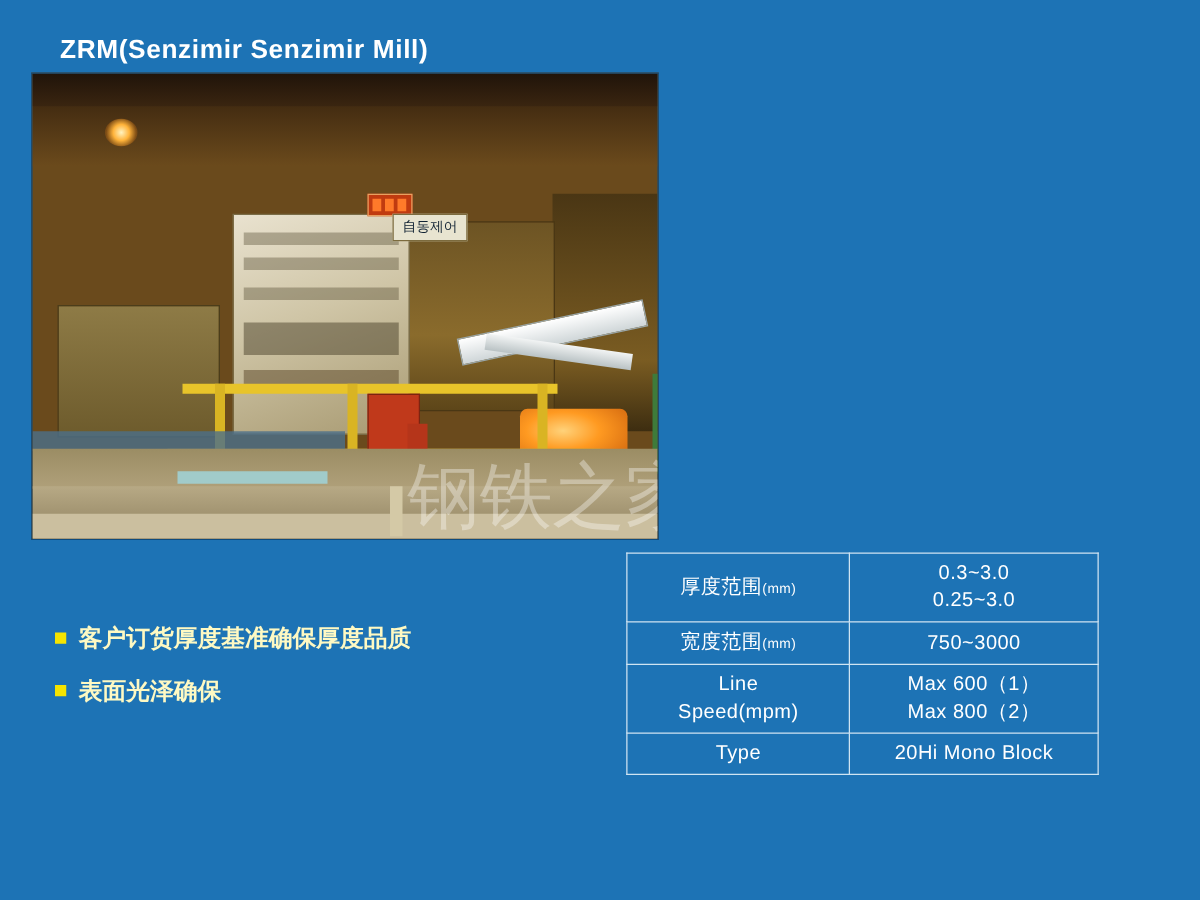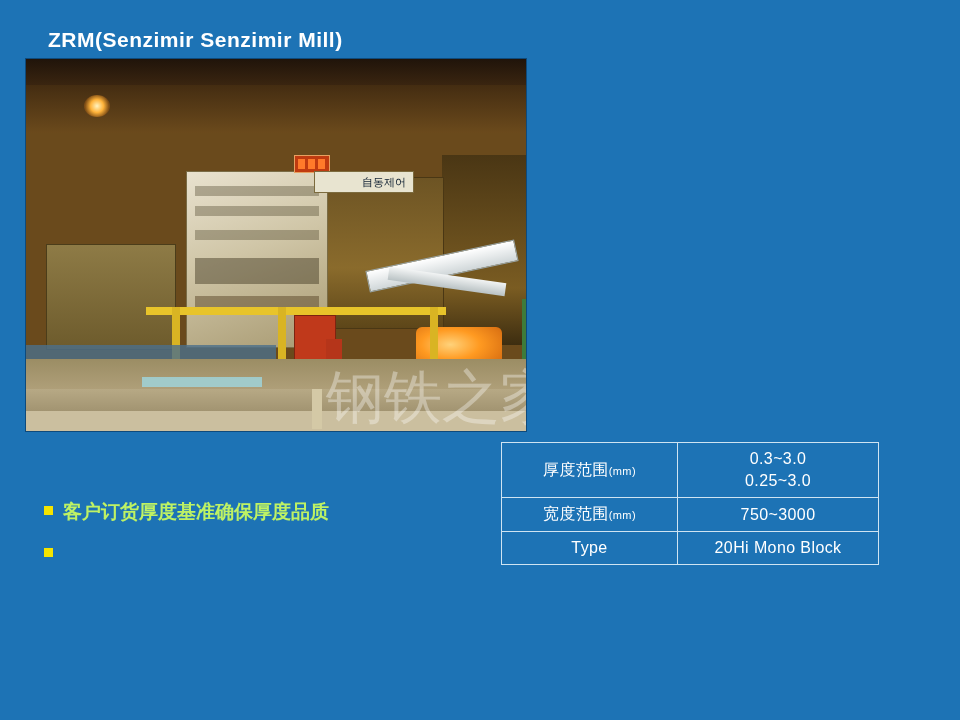--- a/index.html
+++ b/index.html
@@ -49,21 +49,21 @@
      background:rgba(70,60,35,0.35);}
   .mach-dark{left:300px;top:118px;width:116px;height:150px;
      background:linear-gradient(180deg,#6d5424 0%,#8a6b2c 60%,#5d4619 100%);
      border:1px solid #4a3714;}
   .mach-right{left:416px;top:96px;width:84px;height:190px;
      background:linear-gradient(180deg,#4a3614 0%,#7a5c22 70%,#3d2d10 100%);}
   .mach-left{left:20px;top:185px;width:128px;height:104px;
      background:linear-gradient(180deg,#8e7b46 0%,#6d5b2c 100%);border:1px solid #4b3d1a;}
   
   .sign{left:288px;top:112px;width:58px;height:20px;background:#e8e4d0;
-     border:1px solid #7c6b3e;color:#123;font-size:11px;text-align:center;line-height:20px;padding-left:40px;}
+     border:1px solid #7c6b3e;color:#123;font-size:11px;text-align:center;line-height:20px;}
   
   .arm{left:340px;top:196px;width:150px;height:20px;
      background:linear-gradient(180deg,#ffffff 0%,#cfd6d8 100%);
      transform:rotate(-12deg);border:1px solid #9aa6a8;}
   .arm2{left:362px;top:216px;width:118px;height:13px;
      background:linear-gradient(180deg,#f2f4f4 0%,#b9c2c4 100%);
      transform:rotate(8deg);}
   
   .rail{left:120px;top:248px;width:300px;height:8px;background:#e8c42a;}
   .rail2{left:108px;top:300px;width:346px;height:7px;background:#d9b423;}
@@ -99,21 +99,21 @@
   }
   .bullet{
     display:flex; align-items:flex-start;
     margin-bottom:16px;
   }
   .bullet .mark{
     width:9px;height:9px;background:#f5e400;
     margin:8px 10px 0 0;flex:0 0 auto;
   }
   .bullet .txt{
-    font-size:19px;font-weight:bold;color:#bef264;
+    font-size:19px;font-weight:bold;color:#fef9c3;
     font-family:"DejaVu Sans", sans-serif;
     line-height:26px;
   }
   
   #spec-table{
     position:absolute;
     left:501px; top:442px;
     width:378px;
     border-collapse:collapse;
     background:#1d73b5;
@@ -186,34 +186,45 @@
 
 </div>
 
 <div id="bullets">
   <div class="bullet">
     <div class="mark"></div>
     <div class="txt">客户订货厚度基准确保厚度品质</div>
   </div>
   <div class="bullet">
     <div class="mark"></div>
+    <div class="txt">表面光泽确保</div>
   </div>
 </div>
 
 <table id="spec-table">
   <tbody>
   <tr>
     <td class="label"><span>厚度范围</span><span class="sm">(mm)</span></td>
     <td class="value">
       <div>0.3~3.0</div>
       <div>0.25~3.0</div>
     </td>
   </tr>
   <tr>
     <td class="label"><span>宽度范围</span><span class="sm">(mm)</span></td>
     <td class="value">750~3000</td>
   </tr>
   <tr>
+    <td class="label">
+      <div>Line</div>
+      <div>Speed(mpm)</div>
+    </td>
+    <td class="value">
+      <div>Max 600（1）</div>
+      <div>Max 800（2）</div>
+    </td>
+  </tr>
+  <tr>
     <td class="label">Type</td>
     <td class="value">20Hi Mono Block</td>
   </tr>
 </tbody>
   </table>
 
 </body></html>

